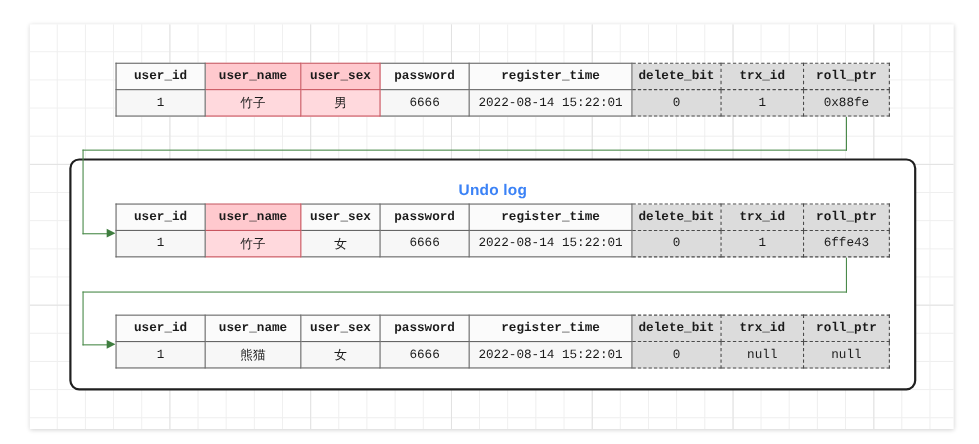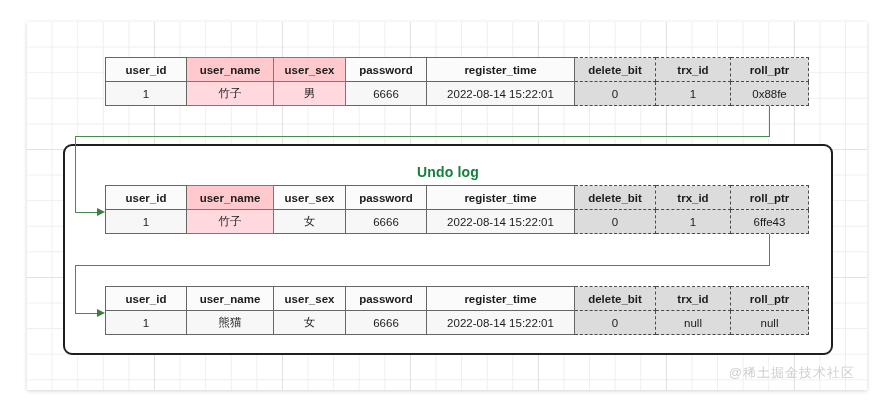--- a/index.html
+++ b/index.html
@@ -45,20 +45,21 @@
     color:#1b1b1b;
     background:#fff;
   }
   .rowtbl th,.rowtbl td{
     padding:0;
     height:23px;
     text-align:center;
     vertical-align:middle;
     font-weight:normal;
     white-space:nowrap;
+    font-family:Liberation Mono, monospace;
   }
   .rowtbl th{font-weight:bold;font-size:11.5px;background:#fbfbfb;}
   .rowtbl td{background:#f7f7f7;font-size:11.5px;}
 
   
   .c-vis{border:1px solid #666;}
   .c-vis.hl{background:#ffd2d6 !important;border-color:#c8555f;}
   .rowtbl td.c-vis.hl{background:#ffd9dd !important;}
   .rowtbl th.c-vis{background:#fbfbfb;}
   .rowtbl th.c-vis.hl{background:#ffc9ce !important;}
@@ -81,21 +82,21 @@
     border-radius:9px;
     background:#fff;
     box-sizing:border-box;
   }
   #undotitle{
     position:absolute;
     left:0;right:0;top:18px;
     text-align:center;
     font-size:14px;
     font-weight:bold;
-    color:#15803d;
+    color:#3b82f6;
     letter-spacing:.2px;
   }
 
   
   .conn{position:absolute;background:#4a8a4a;}
   .conn.h{height:1.4px;}
   .conn.v{width:1.4px;}
   .arrow{
     position:absolute;
     width:0;height:0;
@@ -237,16 +238,15 @@
         <td class="c-vis">女</td>
         <td class="c-vis">6666</td>
         <td class="c-vis">2022-08-14 15:22:01</td>
         <td class="c-hid first">0</td>
         <td class="c-hid dsep">null</td>
         <td class="c-hid dsep">null</td>
       </tr>
     </tbody>
       </table>
 
-    <div id="watermark">@稀土掘金技术社区</div>
 
   </div>
 </div>
 
 </body></html>

